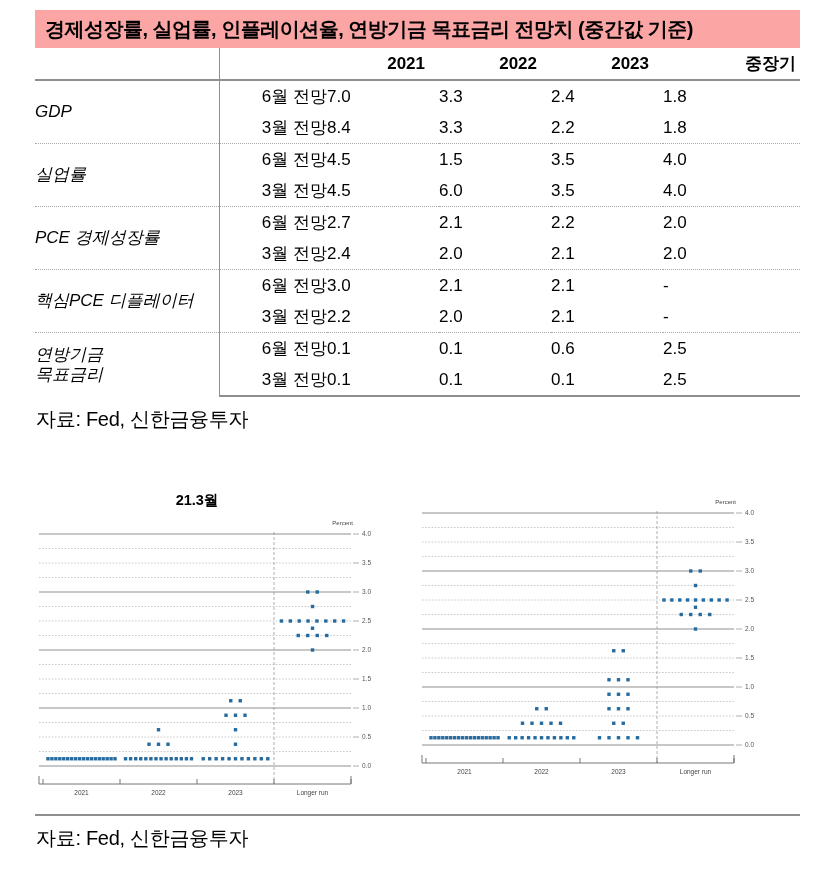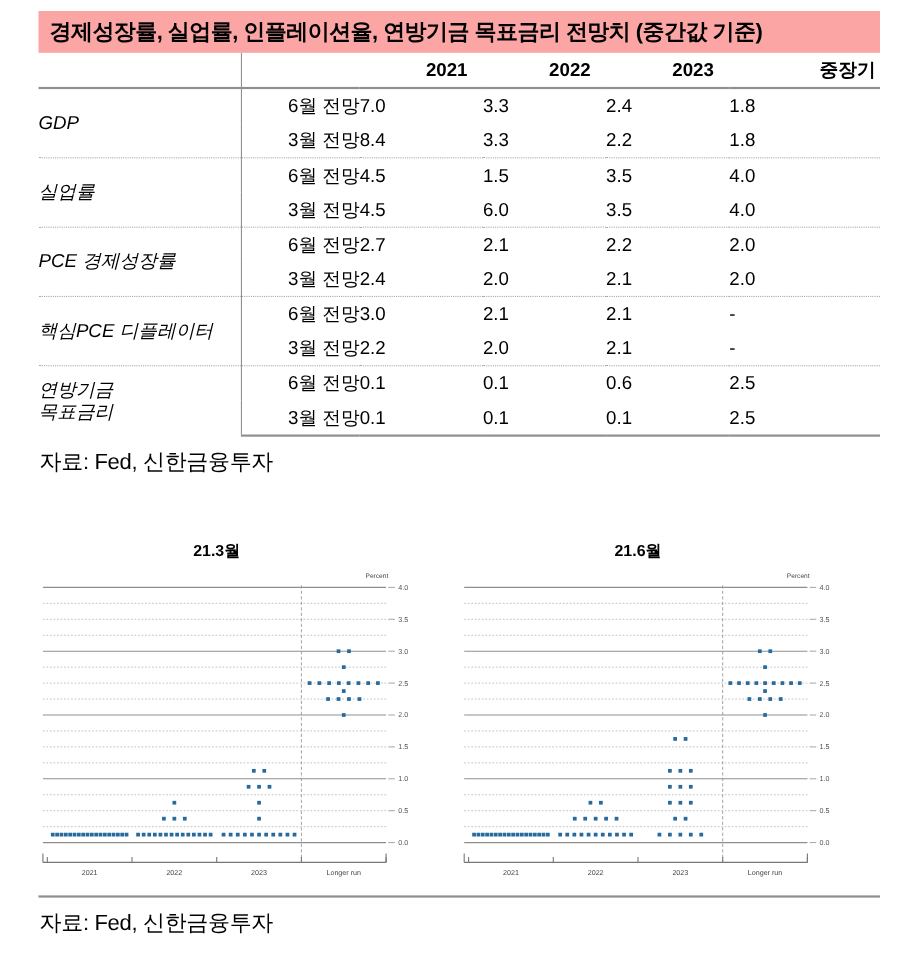--- a/index.html
+++ b/index.html
@@ -270,21 +270,20 @@
             <rect x="280.2375" y="107.3" width="3.4" height="3.4" fill="#276b9e"></rect>
             <rect x="289.1125" y="107.3" width="3.4" height="3.4" fill="#276b9e"></rect>
             <rect x="297.9875" y="107.3" width="3.4" height="3.4" fill="#276b9e"></rect>
             <rect x="306.8625" y="107.3" width="3.4" height="3.4" fill="#276b9e"></rect>
             <rect x="275.8" y="92.8" width="3.4" height="3.4" fill="#276b9e"></rect>
             <rect x="271.05" y="78.3" width="3.4" height="3.4" fill="#276b9e"></rect>
             <rect x="280.55" y="78.3" width="3.4" height="3.4" fill="#276b9e"></rect>
           </svg>
       </div>
       <div class="chart">
-        <div class="chart-title">21.6월</div>
         <svg viewBox="0 0 380 298" width="380" height="298">
             <line x1="4" y1="254" x2="316" y2="254" stroke="#8f8f8f" stroke-width="1"></line>
             <line x1="318" y1="254" x2="324" y2="254" stroke="#9a9a9a" stroke-width="0.8"></line>
             <text x="327" y="256.2" font-size="6.5" fill="#555" font-family="&quot;Liberation Sans&quot;,sans-serif">0.0</text>
             <line x1="4" y1="239.5" x2="316" y2="239.5" stroke="#bdbdbd" stroke-width="0.8" stroke-dasharray="1.6,1.6"></line>
             <line x1="4" y1="225" x2="316" y2="225" stroke="#bdbdbd" stroke-width="0.8" stroke-dasharray="1.6,1.6"></line>
             <line x1="318" y1="225" x2="324" y2="225" stroke="#9a9a9a" stroke-width="0.8"></line>
             <text x="327" y="227.2" font-size="6.5" fill="#555" font-family="&quot;Liberation Sans&quot;,sans-serif">0.5</text>
             <line x1="4" y1="210.5" x2="316" y2="210.5" stroke="#bdbdbd" stroke-width="0.8" stroke-dasharray="1.6,1.6"></line>
             <line x1="4" y1="196" x2="316" y2="196" stroke="#8f8f8f" stroke-width="1"></line>

